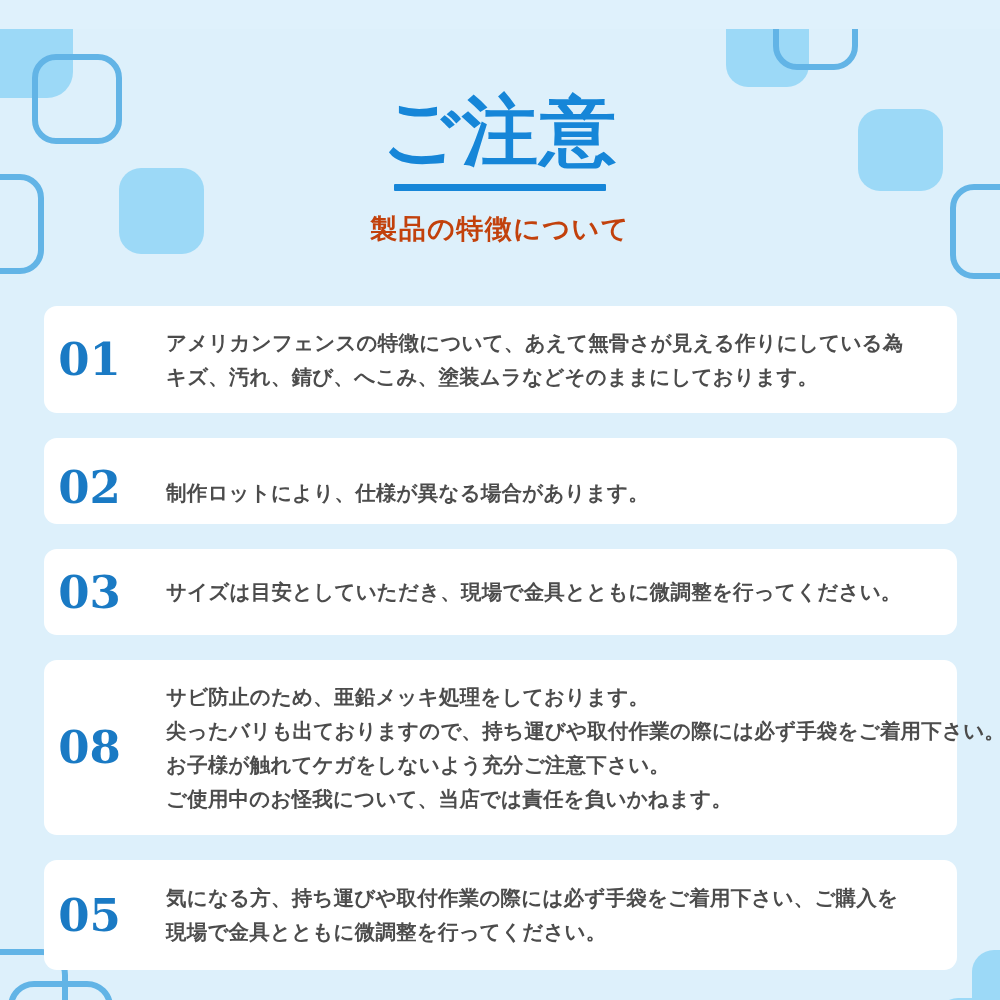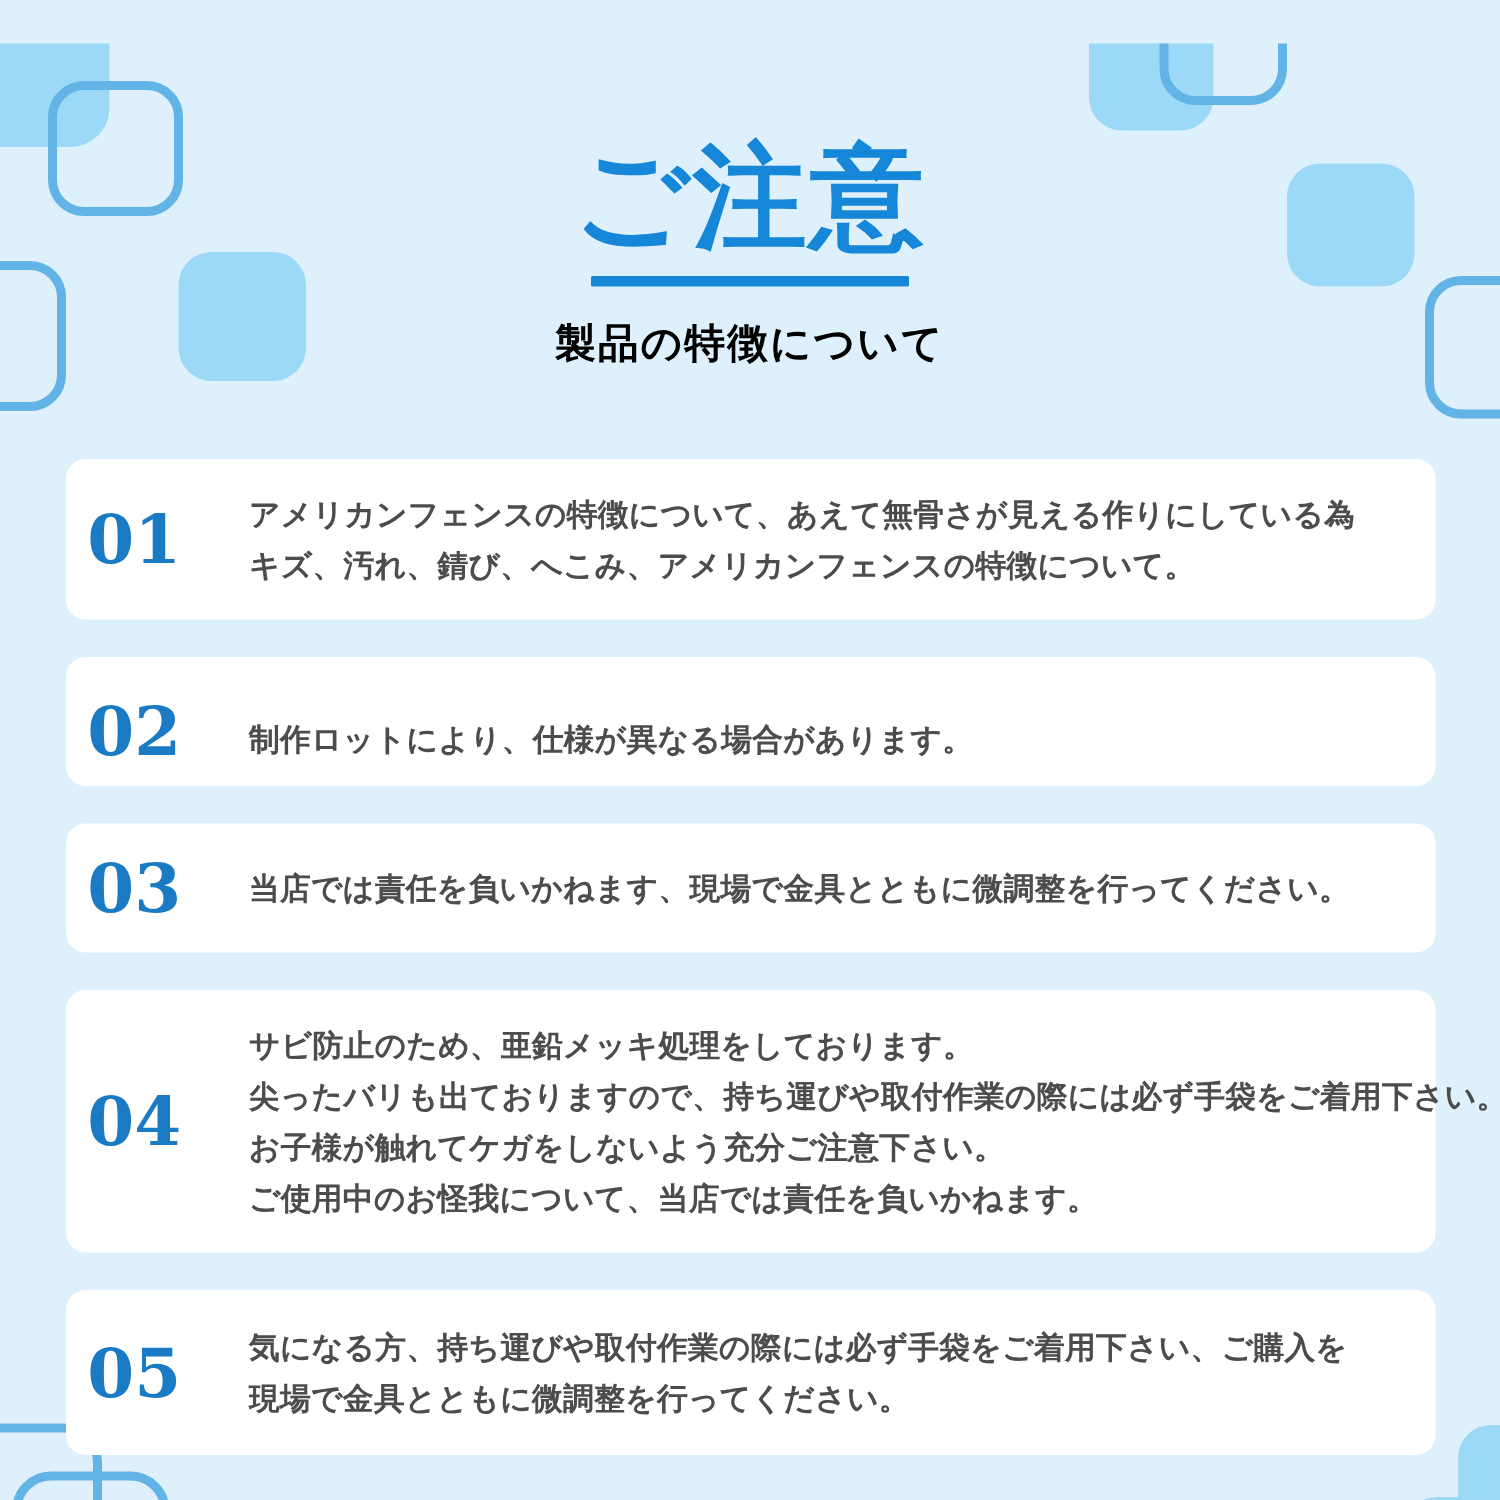--- a/index.html
+++ b/index.html
@@ -61,21 +61,21 @@
     height: 7px;
     background: #1686d8;
     margin: 14px auto 0 auto;
     border-radius: 1px;
   }
   .subtitle {
     margin: 0;
     padding-top: 20px;
     font-size: 27px;
     font-weight: 700;
-    color: #000000;
+    color: #c2410c;
     letter-spacing: 1.5px;
     font-family: "DejaVu Sans", "Liberation Sans", sans-serif;
   }
 
   
   .cards {
     position: absolute;
     left: 44px;
     top: 277px;
     width: 913px;
@@ -158,42 +158,42 @@
     <h2 class="subtitle">製品の特徴について</h2>
   </div>
 
   <div class="cards">
 
     <div class="card h1">
       <div class="card-num">01</div>
       <div class="card-sep"></div>
       <div class="card-body">
         <div class="card-line">アメリカンフェンスの特徴について、あえて無骨さが見える作りにしている為</div>
-        <div class="card-line">キズ、汚れ、錆び、へこみ、アメリカンフェンスの特徴について。</div>
+        <div class="card-line">キズ、汚れ、錆び、へこみ、塗装ムラなどそのままにしております。</div>
       </div>
     </div>
 
     <div class="card h2">
       <div class="card-num">02</div>
       <div class="card-sep"></div>
       <div class="card-body">
         <div class="card-line">制作ロットにより、仕様が異なる場合があります。</div>
       </div>
     </div>
 
     <div class="card h3">
       <div class="card-num">03</div>
       <div class="card-sep"></div>
       <div class="card-body">
-        <div class="card-line">当店では責任を負いかねます、現場で金具とともに微調整を行ってください。</div>
+        <div class="card-line">サイズは目安としていただき、現場で金具とともに微調整を行ってください。</div>
       </div>
     </div>
 
     <div class="card h4">
-      <div class="card-num">04</div>
+      <div class="card-num">08</div>
       <div class="card-sep"></div>
       <div class="card-body">
         <div class="card-line">サビ防止のため、亜鉛メッキ処理をしております。</div>
         <div class="card-line">尖ったバリも出ておりますので、持ち運びや取付作業の際には必ず手袋をご着用下さい。</div>
         <div class="card-line">お子様が触れてケガをしないよう充分ご注意下さい。</div>
         <div class="card-line">ご使用中のお怪我について、当店では責任を負いかねます。</div>
       </div>
     </div>
 
     <div class="card h5">

